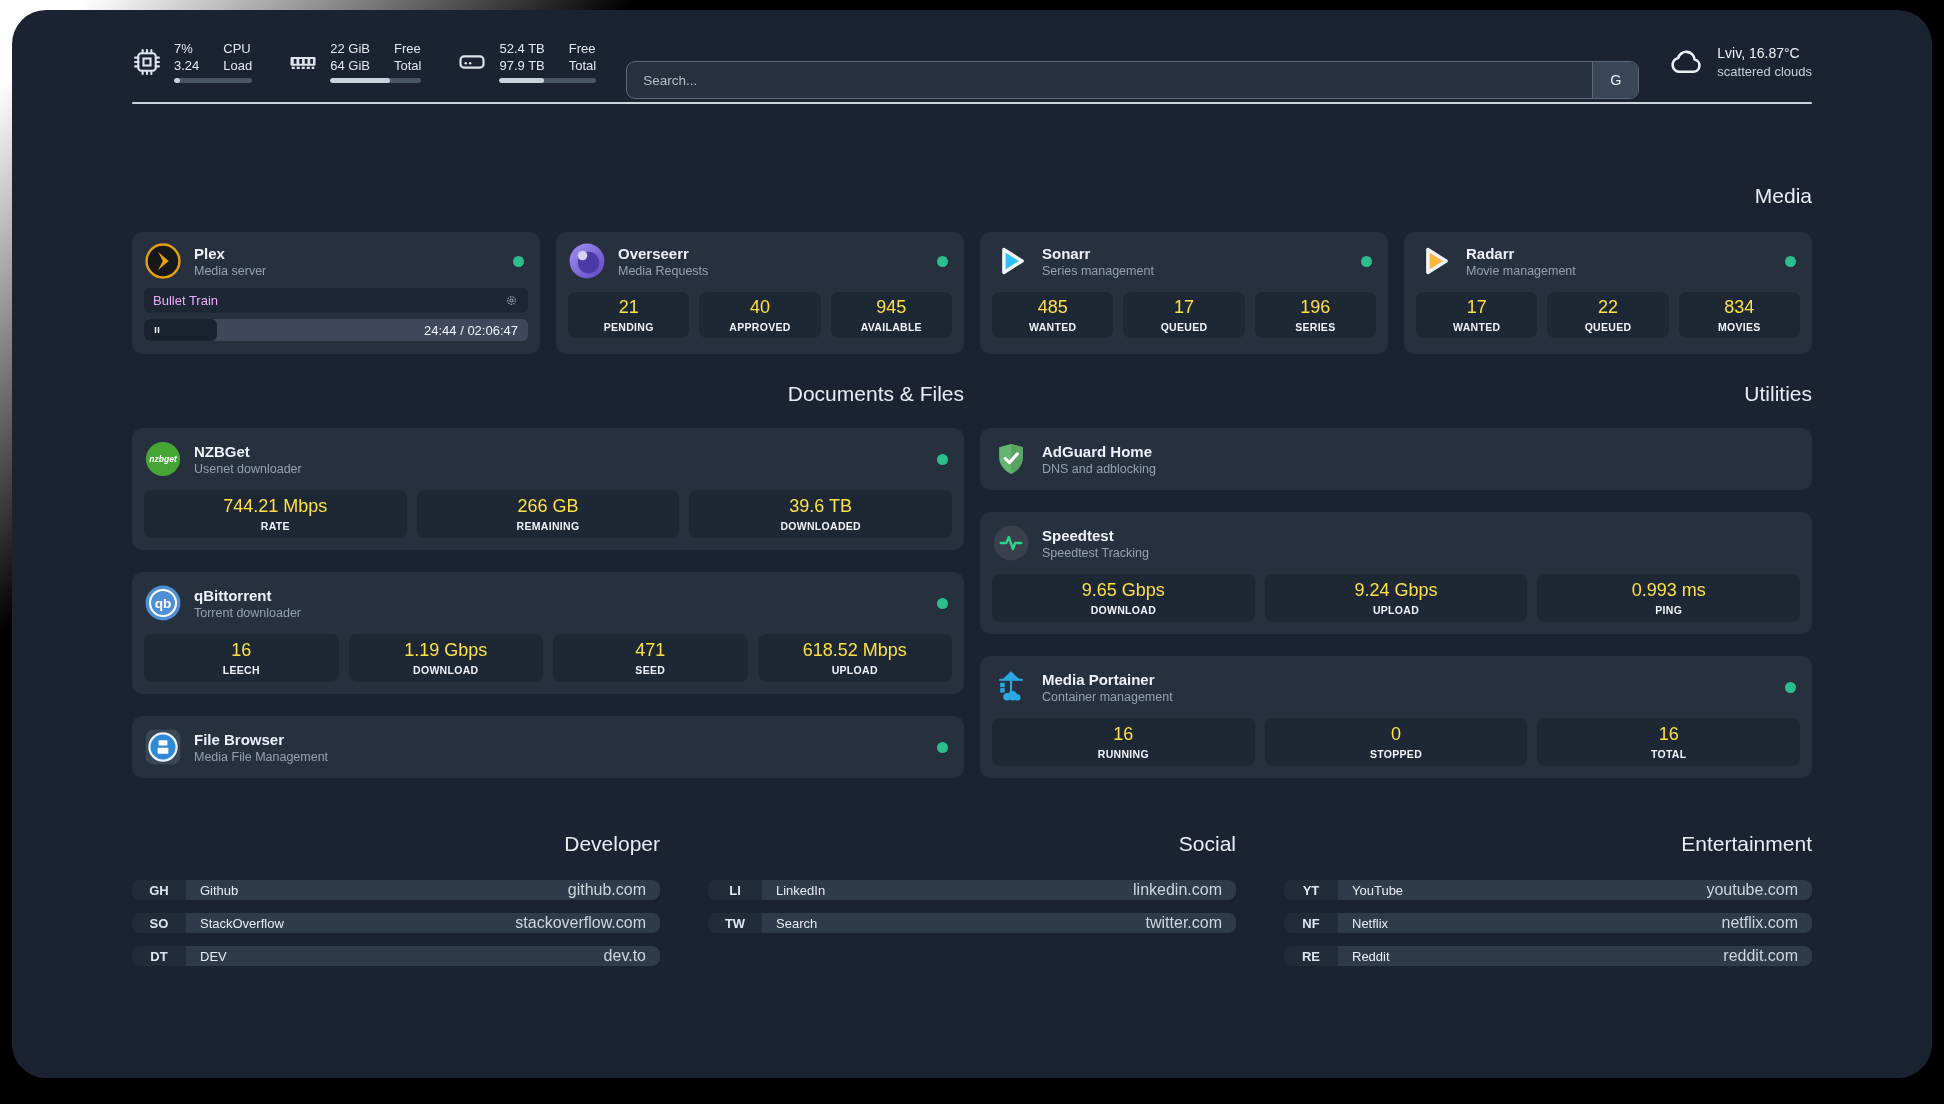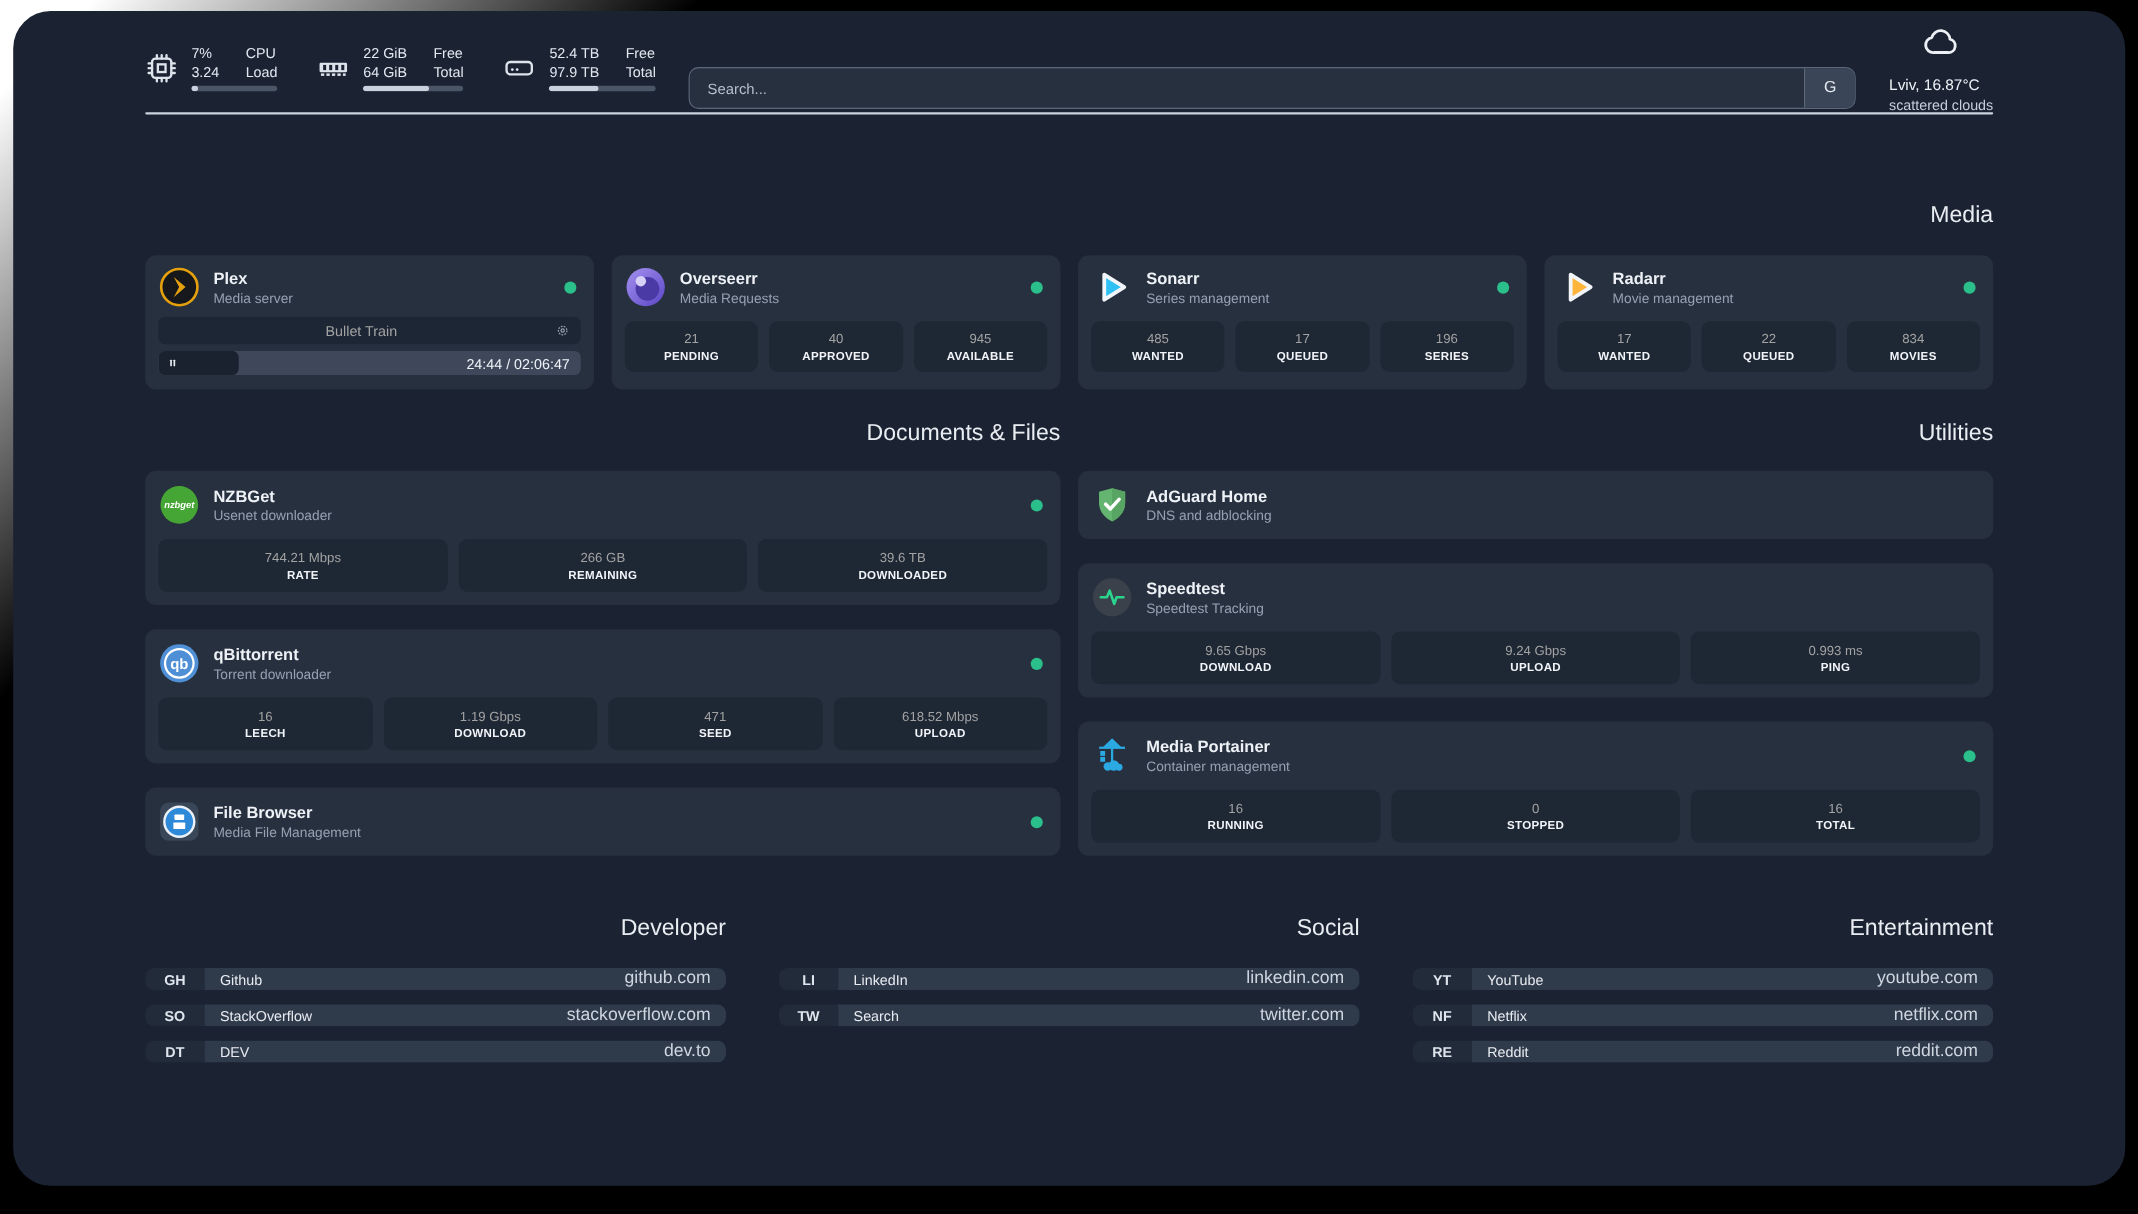--- a/index.html
+++ b/index.html
@@ -27,21 +27,21 @@
   .res-icon svg{width:100%;height:100%;}
   .res-right{display:flex;flex-direction:column;}
   .res-cols{display:flex;gap:24px;}
   .res-col{display:flex;flex-direction:column;line-height:1.3;}
   .res-bar{margin-top:4px;height:5px;border-radius:3px;background:var(--track);overflow:hidden;}
   .res-fill{display:block;height:100%;border-radius:3px;background:var(--fillbar);}
   .search{flex:1;display:flex;align-items:center;height:38px;border:1px solid #5c6879;border-radius:9px;background:#27303f;overflow:hidden;margin-top:36px;}
   .search input{flex:1;background:transparent;border:0;outline:none;color:#dfe6ee;padding:0 16px;font-size:13.5px;font-family:inherit;}
   .search input::placeholder{color:#b6bfcc;}
   .gbtn{width:46px;align-self:stretch;background:#3a4557;border-left:1px solid #5c6879;display:flex;align-items:center;justify-content:center;color:#e6ebf2;font-size:14.5px;font-weight:500;cursor:pointer;}
-  .weather{display:flex;align-items:center;gap:12px;flex-direction:column;}
+  .weather{display:flex;align-items:center;gap:12px;}
   .weather-icon{width:36px;height:36px;}
   .weather-icon svg{width:100%;height:100%;}
   .weather-l1{font-size:14px;color:#eef2f7;line-height:1.35;}
   .weather-l2{font-size:13px;color:#c6cfda;line-height:1.35;}
   .rule{margin-top:14px;height:2px;background:#ccd4df;border-radius:1px;}
 
   
   h2{font-size:21px;font-weight:500;color:var(--txt);text-align:right;}
   .media-title{margin-top:80px;}
   .media-grid{margin-top:24px;display:grid;grid-template-columns:repeat(4,1fr);gap:16px;}
@@ -53,26 +53,26 @@
   .card{background:var(--card);border-radius:10px;padding:12px;cursor:pointer;}
   .card-head{display:flex;align-items:center;gap:12px;}
   .app-icon{width:38px;height:38px;flex:0 0 38px;}
   .app-icon svg{width:100%;height:100%;}
   .app-name{font-size:15px;font-weight:600;color:#eef2f7;}
   .app-sub{font-size:12.5px;color:var(--sub);margin-top:2px;}
   .dot{width:11px;height:11px;border-radius:50%;background:var(--green);margin-left:auto;margin-right:4px;}
   .stats{display:flex;gap:10px;margin-top:12px;}
   .stat{flex:1;background:var(--statbox);border-radius:8px;height:48px;display:flex;flex-direction:column;align-items:center;justify-content:center;gap:3px;}
   .media-grid .stat{height:46px;}
-  .stat-value{font-size:12px;color:#a3a3a3;}
+  .stat-value{font-size:18px;color:#fde047;}
   .stat-label{font-size:10.5px;font-weight:700;color:#f1f4f8;letter-spacing:.3px;}
 
   
   .np-row{margin-top:8px;height:25px;background:var(--npbg);border-radius:6px;display:flex;align-items:center;padding:0 9px;}
-  .np-title{font-size:13px;color:#a3a3a3;flex:1;text-align:center;}
+  .np-title{font-size:13px;color:#f0abfc;flex:1;}
   .np-gear{width:15px;height:15px;display:flex;}
   .np-gear svg{width:100%;height:100%;}
   .pb-row{margin-top:6px;height:22px;background:var(--pbtrack);border-radius:6px;position:relative;display:flex;align-items:center;overflow:hidden;}
   .pb-fill{position:absolute;left:0;top:0;bottom:0;background:var(--pbfill);border-radius:6px;display:flex;align-items:center;padding-left:7px;}
   .pb-pause{width:12px;height:12px;display:flex;}
   .pb-pause svg{width:100%;height:100%;}
   .pb-time{margin-left:auto;padding-right:10px;font-size:13px;font-weight:500;color:#f0f4f9;position:relative;z-index:1;}
 
   
   .links-grid{margin-top:54px;display:grid;grid-template-columns:repeat(3,1fr);gap:0 48px;}

